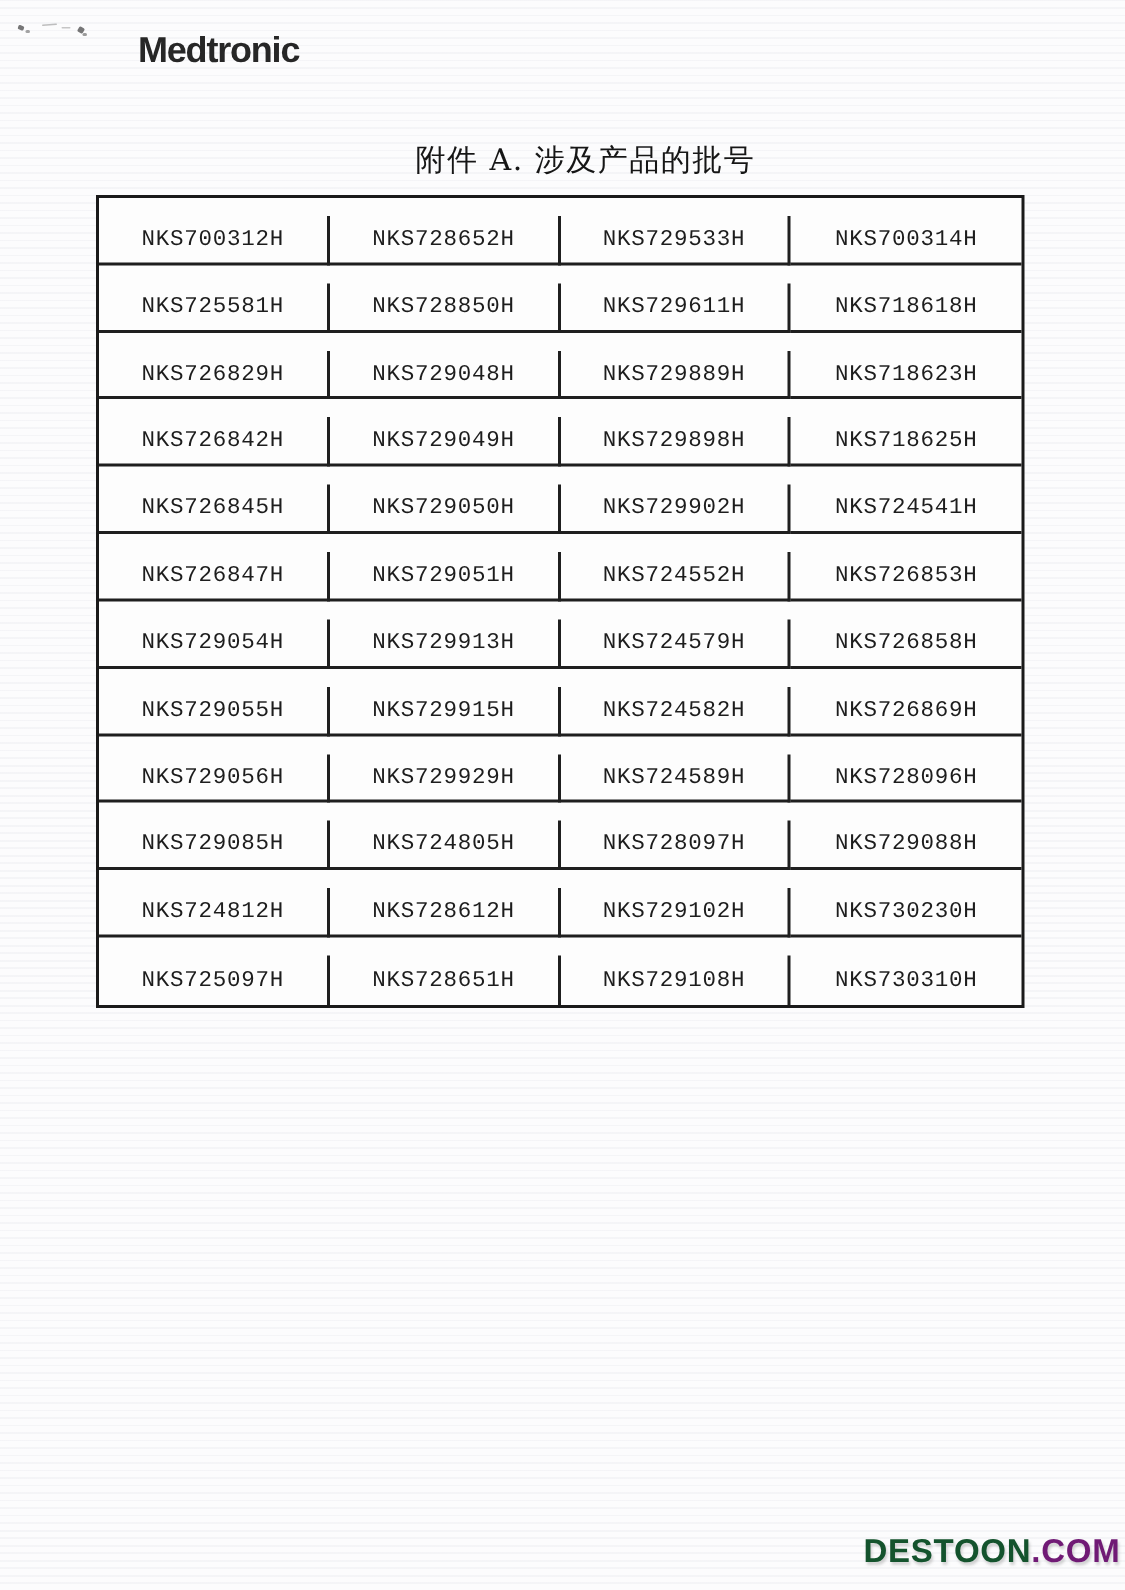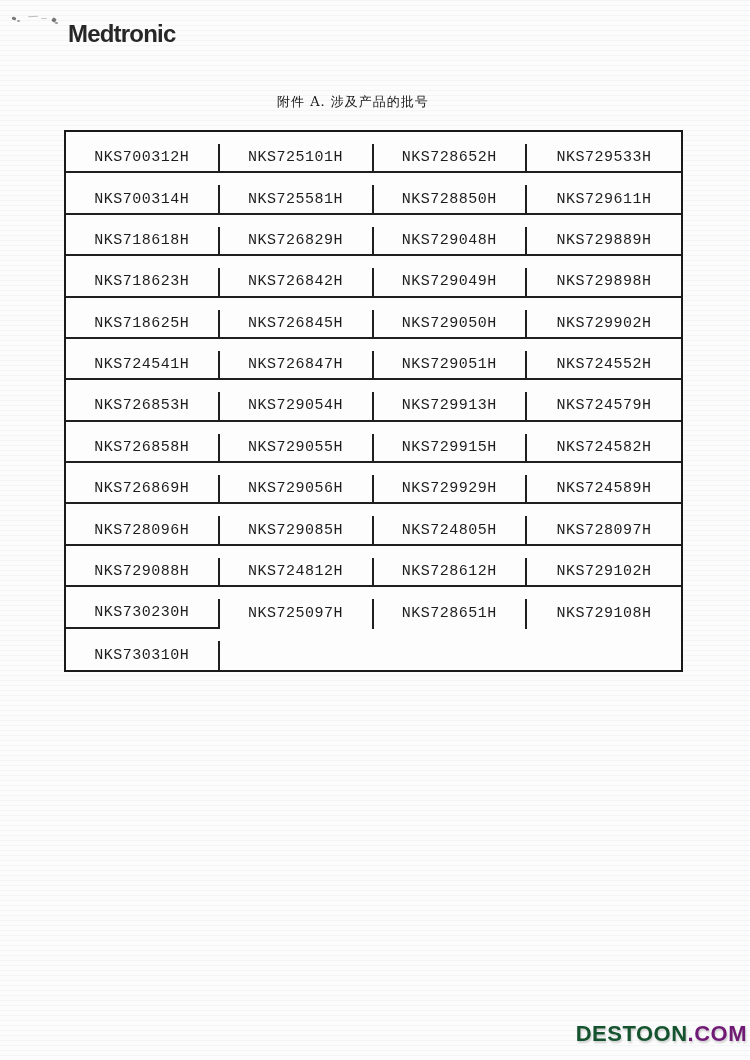--- a/index.html
+++ b/index.html
@@ -36,34 +36,34 @@
   }
   .scan-marks i.m1 { left: 4px;  top: 7px;  width: 4px;  height: 3px; transform: rotate(20deg); }
   .scan-marks i.m2 { left: 9px;  top: 10px; width: 3px;  height: 2px; opacity:.5; }
   .scan-marks i.m3 { left: 20px; top: 6px;  width: 10px; height: 1px; opacity:.35; transform: rotate(-4deg); }
   .scan-marks i.m4 { left: 33px; top: 8px;  width: 6px;  height: 1px; opacity:.3; }
   .scan-marks i.m5 { left: 44px; top: 8px;  width: 4px;  height: 4px; transform: rotate(30deg); }
   .scan-marks i.m6 { left: 47px; top: 12px; width: 3px;  height: 2px; opacity:.55; }
 
   .logo {
     position: absolute;
-    left: 68px;
+    left: 92px;
     top: 20px;
     font-family: "Liberation Sans", sans-serif;
     font-size: 24px;
     font-weight: 700;
     letter-spacing: -0.8px;
     color: #272727;
   }
   .title {
     position: absolute;
     left: 277px;
     top: 93px;
     font-family: "DejaVu Serif", "Liberation Serif", serif;
-    font-size: 13px;
+    font-size: 20px;
     letter-spacing: 1px;
     color: #161616;
     white-space: nowrap;
   }
   .lot-table {
     position: absolute;
     left: 64px;
     top: 130px;
     width: 615px;   
     height: 538px;  
@@ -115,21 +115,20 @@
       <i class="m5"></i>
       <i class="m6"></i>
   </div>
 
   <div class="logo">Medtronic</div>
 
   <div class="title">附件 A. 涉及产品的批号</div>
 
   <div class="lot-table" id="lot-table">
       <div class="cell">NKS700312H</div>
-      <div class="cell">NKS725101H</div>
       <div class="cell">NKS728652H</div>
       <div class="cell">NKS729533H</div>
       <div class="cell">NKS700314H</div>
       <div class="cell">NKS725581H</div>
       <div class="cell">NKS728850H</div>
       <div class="cell">NKS729611H</div>
       <div class="cell">NKS718618H</div>
       <div class="cell">NKS726829H</div>
       <div class="cell">NKS729048H</div>
       <div class="cell">NKS729889H</div>

